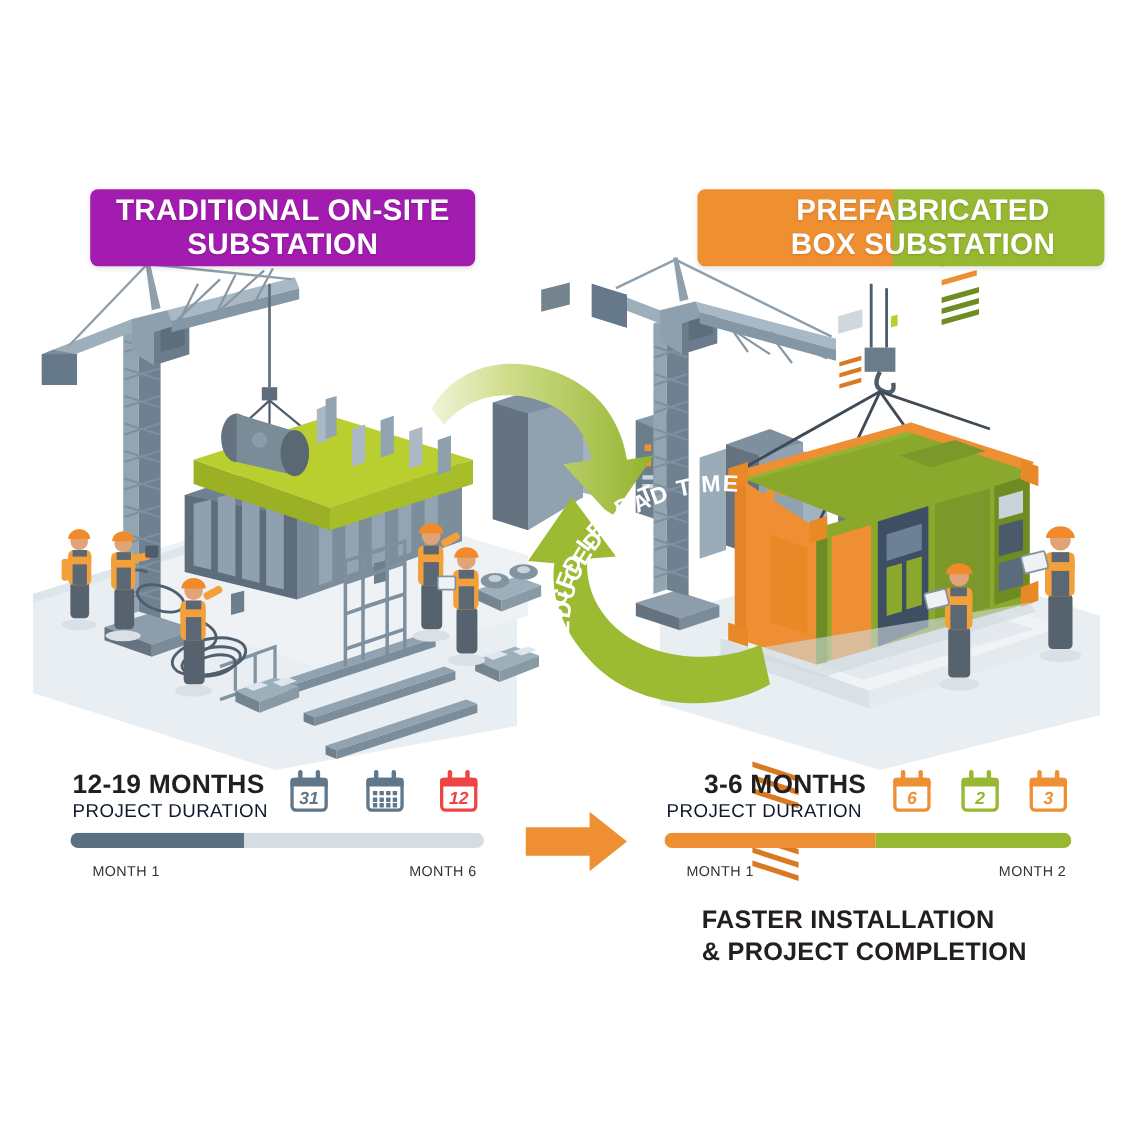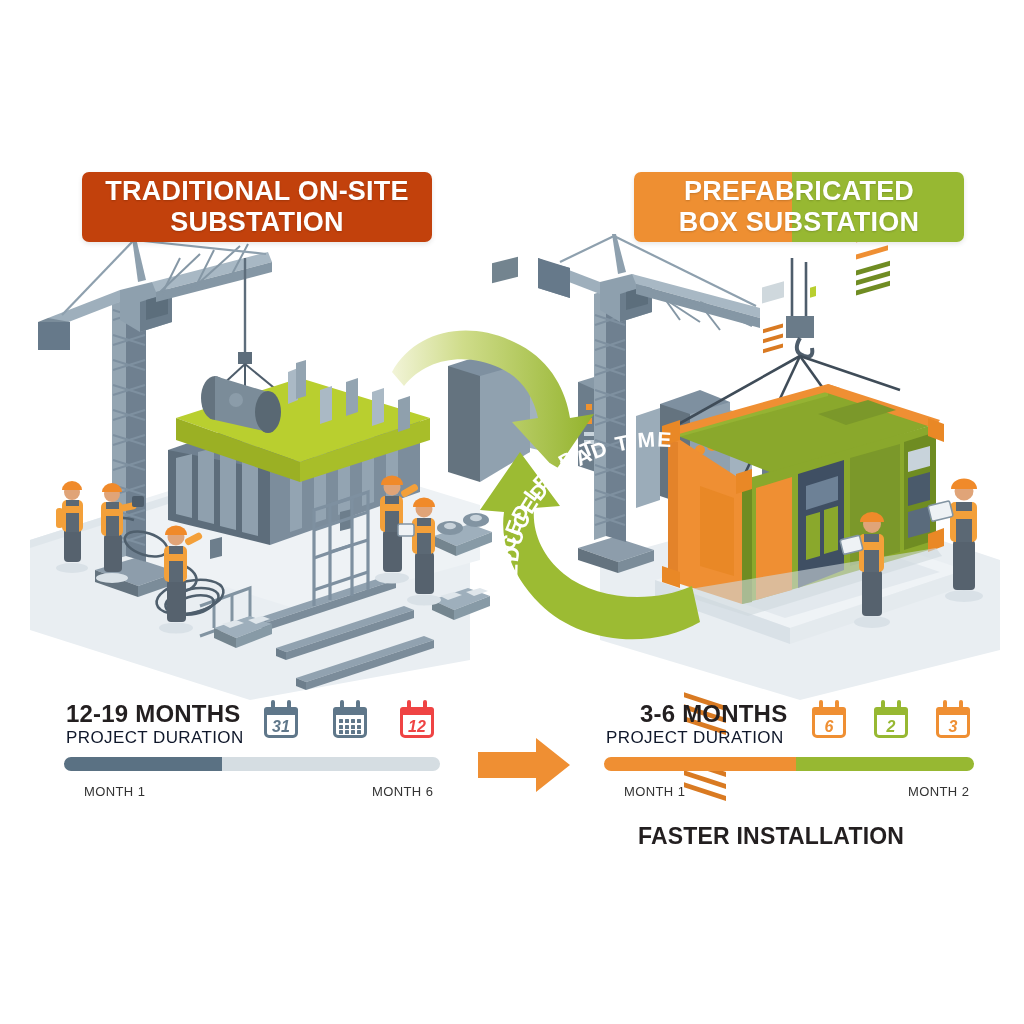--- a/index.html
+++ b/index.html
@@ -568,28 +568,28 @@
 
   <svg class="abs noselect" width="1024" height="1024" viewBox="0 0 1024 1024" style="left:0;top:0;pointer-events:none;">
     <defs>
       <path id="arcLabel" d="M520,600 C510,548 530,498 574,470 C610,448 652,442 690,450"></path>
     </defs>
     <text font-family="Liberation Sans, sans-serif" font-size="21" font-weight="bold" fill="#ffffff" letter-spacing="1.4">
       <textPath href="#arcLabel" startOffset="2%" aria-label="REDUCED LEAD TIME">REDUCED LEAD TIME</textPath>
     </text>
   </svg>
 
-  <div class="banner" id="banner-left" style="background: #c2410c;">
+  <div class="banner" id="banner-left" style="background: #a21caf;">
     <div>
       <span>TRADITIONAL ON-SITE</span>
       <span>SUBSTATION</span>
     </div>
   </div>
 
-  <div class="banner" id="banner-right" style="background: linear-gradient(to right, rgb(238, 143, 50) 0%, rgb(238, 143, 50) 48%, rgb(151, 184, 50) 48%, rgb(151, 184, 50) 100%);">
+  <div class="banner" id="banner-right" style="background: linear-gradient(to right, rgb(238, 143, 50) 0%, rgb(238, 143, 50) 48%, rgb(151, 184, 50) 48%, rgb(151, 184, 50) 100%); padding-left: 40px;">
     <div>
       <span>PREFABRICATED</span>
       <span>BOX SUBSTATION</span>
     </div>
   </div>
 
   <div class="stat-title" style="left:66px;top:700px;">12-19 MONTHS</div>
   <div class="stat-sub" style="left:66px;top:728px;">PROJECT DURATION</div>
 
   <div class="cal" style="left:264px;top:700px;color:#5f778a;">
@@ -665,15 +665,16 @@
   </div>
   <div class="bar-label" style="left:624px;top:784px;">MONTH 1</div>
   <div class="bar-label" style="left:908px;top:784px;">MONTH 2</div>
 
   <svg class="abs" width="100" height="70" viewBox="0 0 100 70" style="left:474px;top:730px;">
     <polygon points="4,22 62,22 62,8 96,35 62,62 62,48 4,48" fill="#ef8f33"></polygon>
   </svg>
 
   <div class="closing" style="left:626px;top:822px;">
     <div>FASTER INSTALLATION</div>
+    <div>&amp; PROJECT COMPLETION</div>
   </div>
 
 </div>
 
 </body></html>

